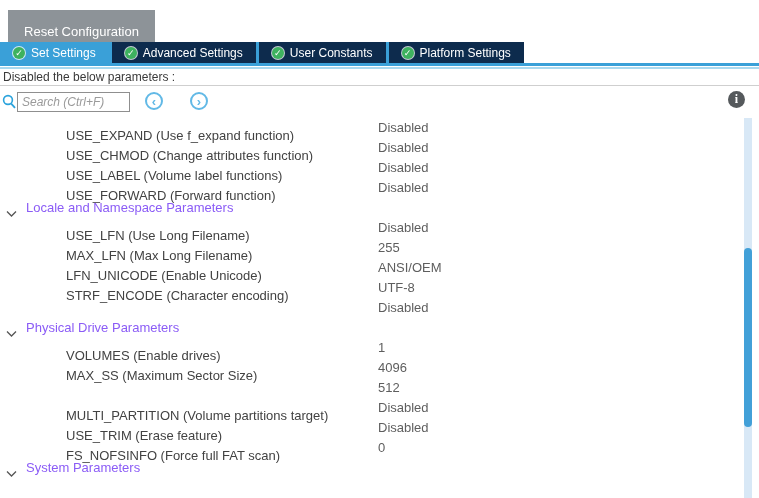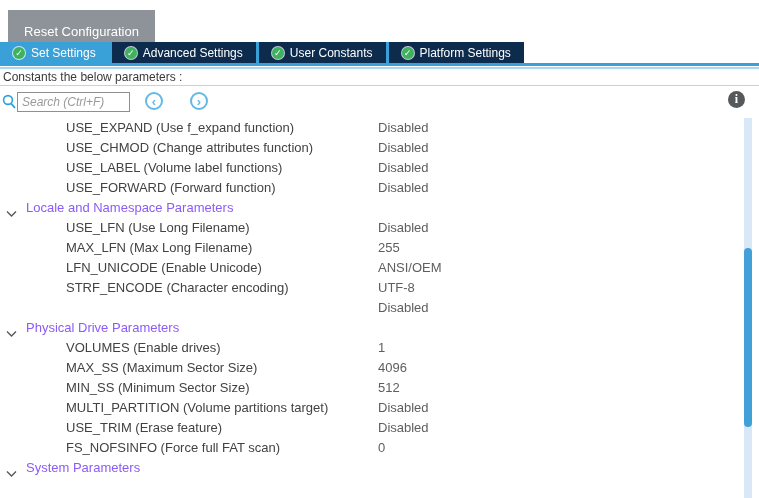--- a/index.html
+++ b/index.html
@@ -49,21 +49,21 @@
     border-radius:50%; background:#55595c; color:#fff; display:flex;
     align-items:center; justify-content:center; font-size:12px; font-weight:bold;
     font-family:"Liberation Serif", serif; cursor:pointer; }
 
   
   .param-list { position:absolute; left:0; top:118px; width:744px; height:380px; }
   .row { position:relative; height:20px; line-height:20px; font-size:13px;
     cursor:pointer; }
   .row .chev { position:absolute; left:6px; top:6px; }
   .row .sec-label { position:absolute; left:26px; color:#8b5cf6; }
-  .row .pname { position:absolute; left:66px; color:#424242; }
+  .row .pname { position:absolute; left:66px; color:#424242;margin-top:8px; }
   .row .pvalue { position:absolute; left:378px; color:#5e5e5e; }
 
   
   .scrollbar { position:absolute; left:744px; top:118px; width:8px; height:380px;
     background:#d8e8f6; }
   .scroll-thumb { position:absolute; left:0; top:130px; width:8px; height:179px;
     background:#42a0d8; border-radius:4px; cursor:grab; }
 </style>
 </head>
 <body>
@@ -86,21 +86,21 @@
         <span>User Constants</span>
       </div>
       <div class="tab">
         <span class="check-icon">✓</span>
         <span>Platform Settings</span>
       </div>
     </div>
   <div class="tab-underline"></div>
   <div class="tab-underline2"></div>
 
-  <div class="subtitle">Constants the below parameters :</div>
+  <div class="subtitle">Disabled the below parameters :</div>
 
   <div class="search-row">
     <span class="search-icon">
       <svg width="14" height="15" viewBox="0 0 14 15">
         <circle cx="6" cy="6" r="4.4" fill="none" stroke="#2ba3dc" stroke-width="1.6"></circle>
         <line x1="9.2" y1="9.6" x2="13" y2="13.8" stroke="#2ba3dc" stroke-width="1.8"></line>
       </svg>
     </span>
     <input class="search-input" type="text" placeholder="Search (Ctrl+F)" style="">
     <div class="nav-circle nav-prev">
@@ -162,21 +162,20 @@
       </div>
       <div class="row">
         <span class="pname">VOLUMES (Enable drives)</span>
         <span class="pvalue">1</span>
       </div>
       <div class="row">
         <span class="pname">MAX_SS (Maximum Sector Size)</span>
         <span class="pvalue">4096</span>
       </div>
       <div class="row">
-        <span class="pname">MIN_SS (Minimum Sector Size)</span>
         <span class="pvalue">512</span>
       </div>
       <div class="row">
         <span class="pname">MULTI_PARTITION (Volume partitions target)</span>
         <span class="pvalue">Disabled</span>
       </div>
       <div class="row">
         <span class="pname">USE_TRIM (Erase feature)</span>
         <span class="pvalue">Disabled</span>
       </div>

